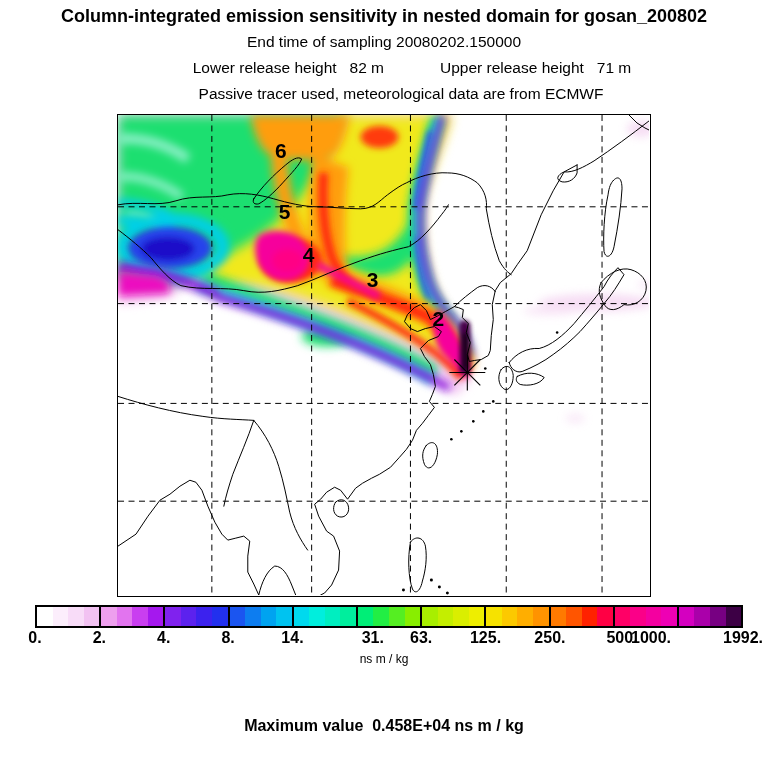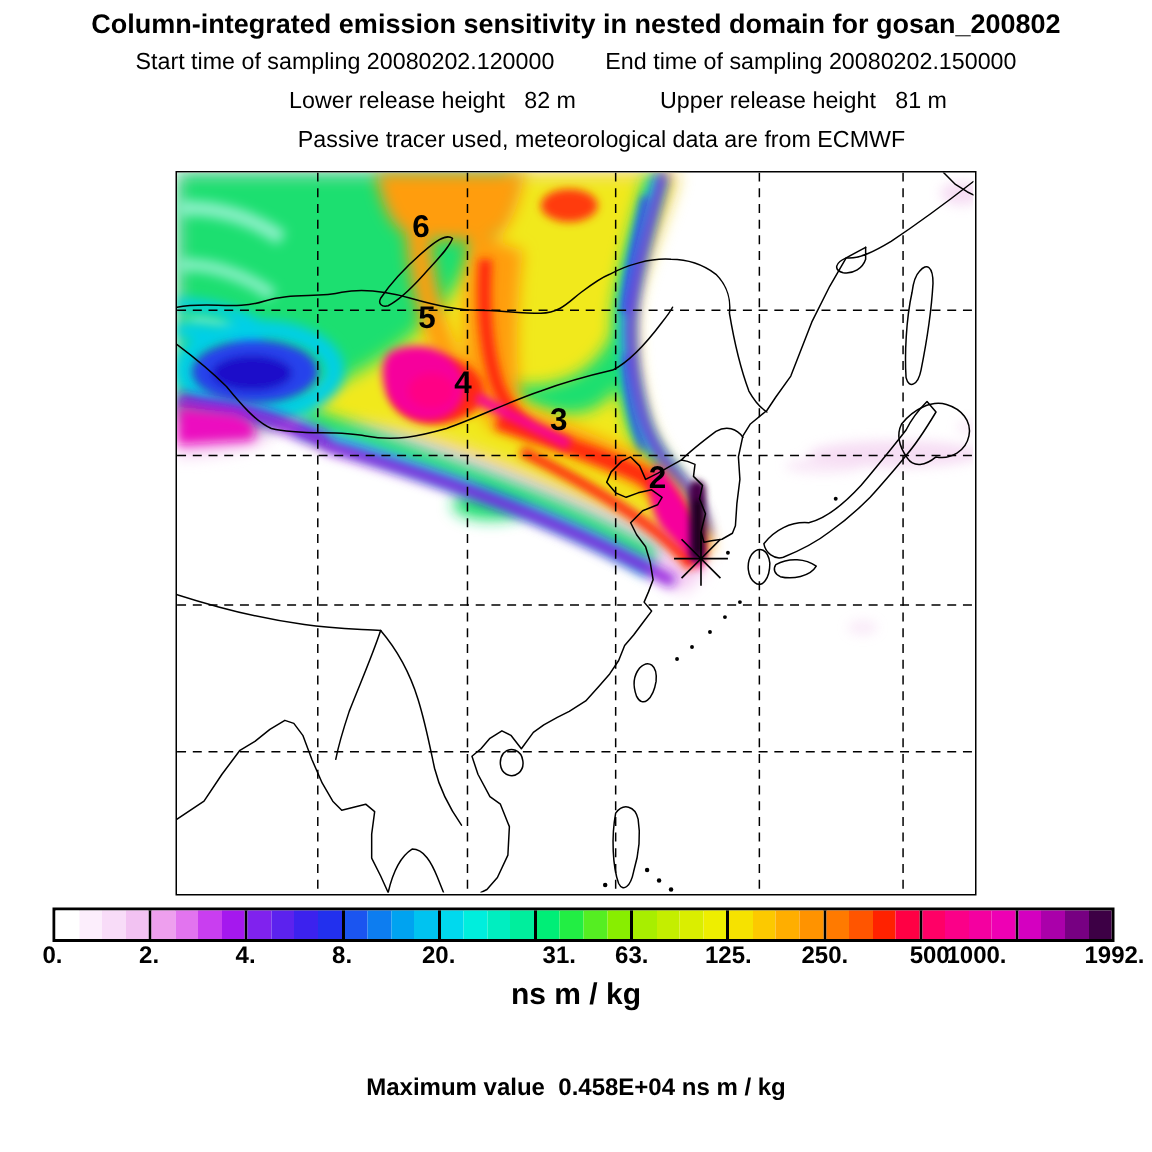--- a/index.html
+++ b/index.html
@@ -14,40 +14,39 @@
   #map-frame{position:absolute;left:117px;top:114px;width:534px;height:483px;
     border:1.5px solid #000;box-sizing:border-box;background:#fff;}
   #map-svg{position:absolute;left:0;top:0;width:531px;height:480px;}
   #colorbar{position:absolute;left:35px;top:605px;width:708px;height:23px;
     border:2px solid #000;box-sizing:border-box;display:flex;}
   #colorbar .cell{flex:1;display:flex;border-right:2px solid #000;}
   #colorbar .cell:last-child{border-right:none;}
   #colorbar .sub{flex:1;}
   .tick{position:absolute;top:629px;transform:translateX(-50%);font-size:16px;
     font-weight:bold;color:#000;white-space:pre;}
-  #units-line{top:652px;font-size:20px;font-weight:bold;}
+  #units-line{top:652px;font-size:12px;font-weight:normal;}
   #max-line{top:717px;font-size:16px;font-weight:bold;}
   svg text.trajnum{font-family:"Liberation Sans","DejaVu Sans",sans-serif;
     font-size:21px;font-weight:bold;fill:#000;}
 </style>
 </head>
 <body>
 
 <div id="stage">
 
   <div class="hline" id="title-line">
     <span>Column-integrated emission sensitivity in nested domain for gosan_200802</span>
   </div>
   <div class="hline" id="sampling-line">
-    <span>Start time of sampling 20080202.120000</span>
     <span>End time of sampling 20080202.150000</span>
   </div>
   <div class="hline" id="release-line">
     <span>Lower release height   82 m</span>
-    <span>Upper release height   81 m</span>
+    <span>Upper release height   71 m</span>
   </div>
   <div class="hline" id="tracer-line">
     <span>Passive tracer used, meteorological data are from ECMWF</span>
   </div>
 
   <div id="map-frame">
     <svg id="map-svg" viewBox="0 0 532 481">
       <defs>
         <clipPath id="mapclip">
             <rect x="0" y="0" width="532" height="481"></rect>
@@ -274,21 +273,21 @@
         <div class="sub" style="background: rgb(170, 0, 170);"></div>
         <div class="sub" style="background: rgb(119, 0, 130);"></div>
         <div class="sub" style="background: rgb(61, 0, 69);"></div>
       </div>
     </div>
   <div id="ticks">
       <span class="tick" style="left: 35px;">0.</span>
       <span class="tick" style="left: 99.3636px;">2.</span>
       <span class="tick" style="left: 163.727px;">4.</span>
       <span class="tick" style="left: 228.091px;">8.</span>
-      <span class="tick" style="left: 292.455px;">20.</span>
+      <span class="tick" style="left: 292.455px;">14.</span>
       <span class="tick" style="left: 356.818px; margin-left: 16px;">31.</span>
       <span class="tick" style="left: 421.182px;">63.</span>
       <span class="tick" style="left: 485.545px;">125.</span>
       <span class="tick" style="left: 549.909px;">250.</span>
       <span class="tick" style="left: 622px;">500.</span>
       <span class="tick" style="left: 651px;">1000.</span>
       <span class="tick" style="left: 743px;">1992.</span>
     </div>
 
   <div class="hline" id="units-line">

